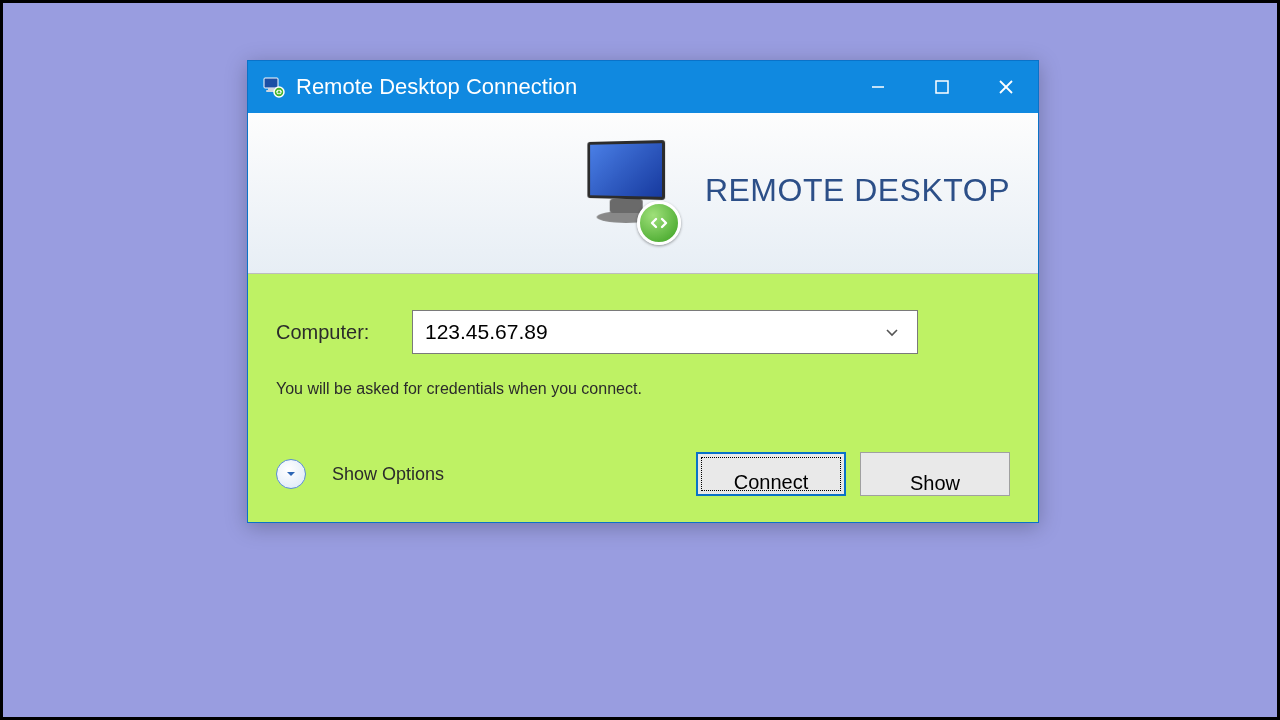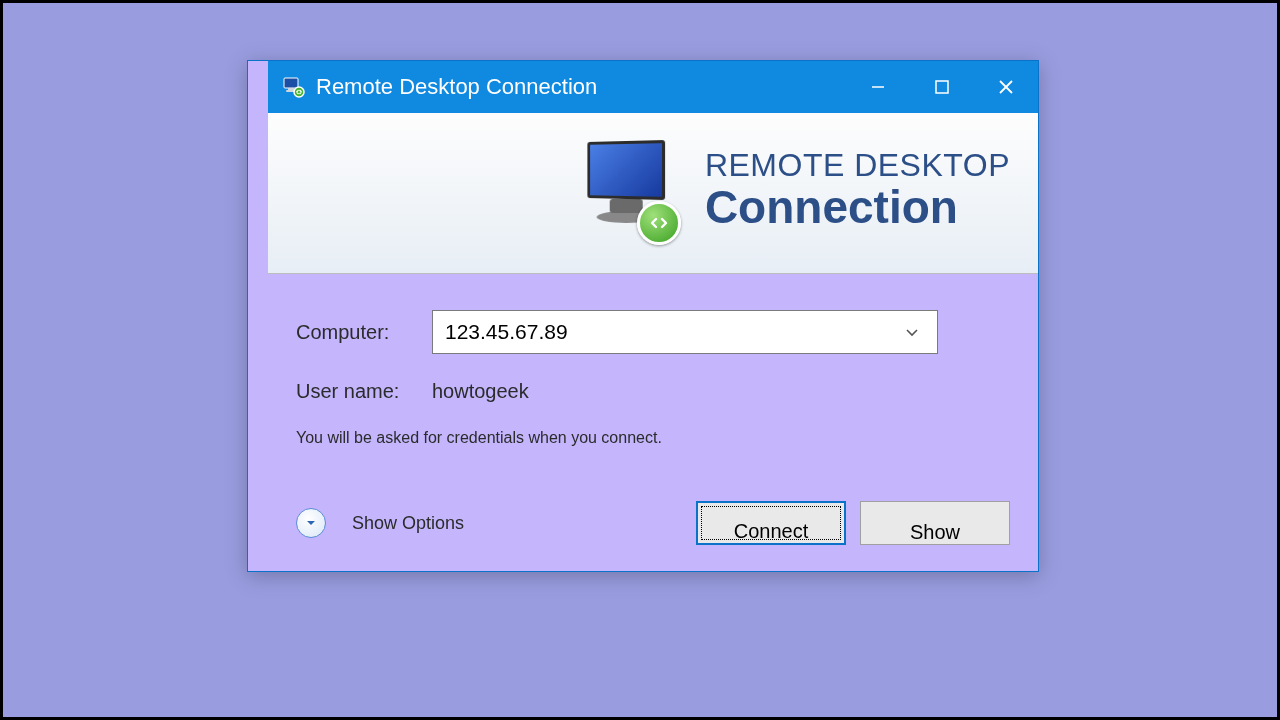--- a/index.html
+++ b/index.html
@@ -16,26 +16,25 @@
     background: #999de0;
     display: flex;
     align-items: flex-start;
     justify-content: center;
   }
   .window {
     position: absolute;
     top: 57px;
     left: 244px;
     width: 792px;
-    background: #c4b5fd;
+    background: #bef264;
     border: 1px solid #0a72c8;
     box-shadow: 0 4px 20px rgba(0,0,0,0.25);
     display: flex;
     flex-direction: column;
-    padding-left: 20px;
   }
   .titlebar {
     height: 52px;
     background: #1089e0;
     display: flex;
     align-items: center;
     color: #fff;
     font-size: 22px;
   }
   .titlebar .app-icon {
@@ -243,40 +242,35 @@
         <div class="monitor-stand"></div>
         <div class="monitor-screen"></div>
         <div class="badge">
           <svg viewBox="0 0 24 24">
               <path d="M5 12 l4 -4 M5 12 l4 4 M19 12 l-4 -4 M19 12 l-4 4" stroke="#fff" stroke-width="2.4" fill="none" stroke-linecap="round"></path>
             </svg>
         </div>
       </div>
       <div class="banner-text">
         <div class="line1">REMOTE DESKTOP</div>
-        <div class="line2">Connection</div>
       </div>
     </div>
 
     <div class="body">
       <div class="row">
         <div class="label">Computer:</div>
         <div class="combo">
           <span class="value">123.45.67.89</span>
           <span class="dd">
             <svg width="16" height="16" viewBox="0 0 16 16">
                 <path d="M3 6 L8 11 L13 6" fill="none" stroke="#555" stroke-width="1.6"></path>
               </svg>
           </span>
         </div>
       </div>
-      <div class="row">
-        <div class="label">User name:</div>
-        <div>howtogeek</div>
-      </div>
       <div class="info-text">You will be asked for credentials when you connect.</div>
     </div>
 
     <div class="footer">
       <div class="show-options">
         <span class="circle-btn">
           <svg viewBox="0 0 14 14">
               <path d="M3 5 L7 9 L11 5 Z" fill="#2c66b5"></path>
             </svg>
         </span>

